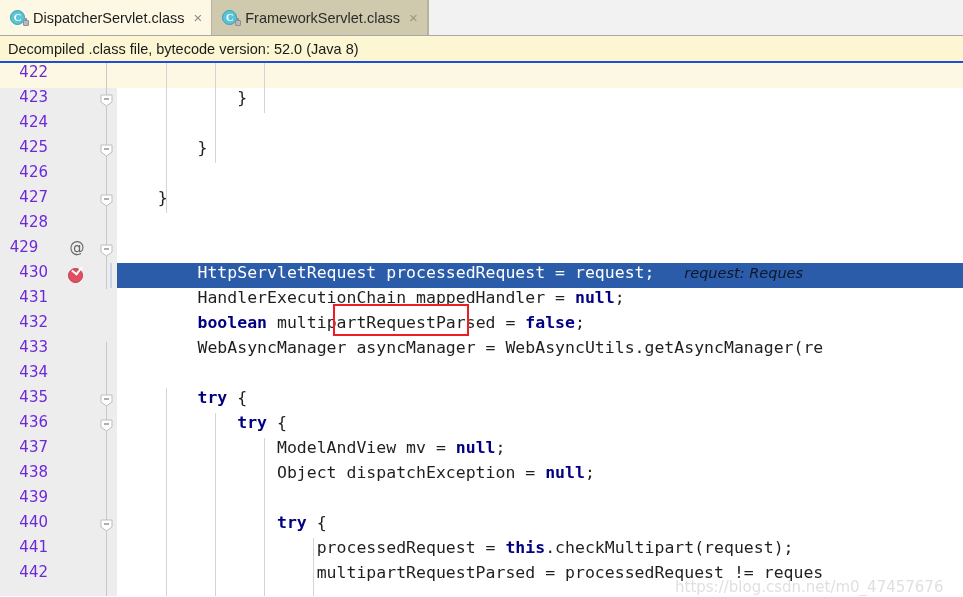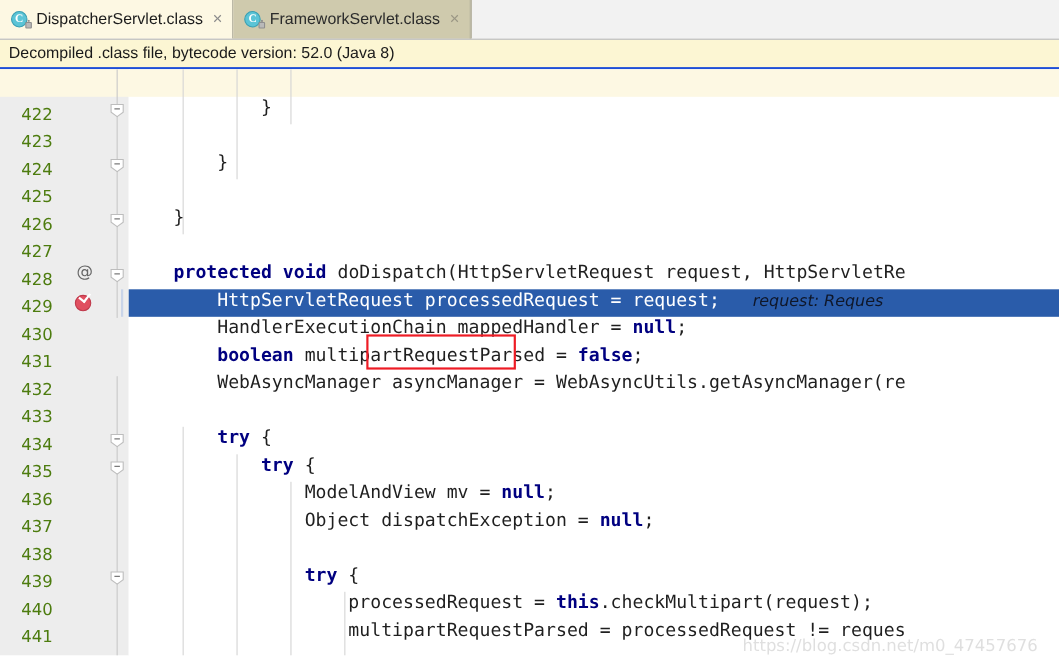--- a/index.html
+++ b/index.html
@@ -133,23 +133,22 @@
     width: 1px;
     background: #ffffff;
   }
   .lineno {
     position: absolute;
     left: 0;
     width: 48px;
     text-align: right;
     font-family: "DejaVu Sans", sans-serif;
     font-size: 15px;
-    color: #4d7c0f;
+    color: #6d28d9;
     z-index: 3;
-    margin-top: 32px;
   }
   .annot-icon {
     position: absolute;
     left: 68px;
     width: 18px;
     text-align: center;
     font-size: 15px;
     color: #666666;
     z-index: 3;
     font-family: "DejaVu Sans", sans-serif;
@@ -309,21 +308,21 @@
 
   <div class="caret-bar" style="top:200px;"></div>
 
   <div class="lineno" style="top:0px;">422</div>
   <div class="lineno" style="top:25px;">423</div>
   <div class="lineno" style="top:50px;">424</div>
   <div class="lineno" style="top:75px;">425</div>
   <div class="lineno" style="top:100px;">426</div>
   <div class="lineno" style="top:125px;">427</div>
   <div class="lineno" style="top:150px;">428</div>
-  <div class="lineno" style="top:175px;">429</div>
+  <div class="lineno" style="top:175px;text-align:center;">429</div>
   <div class="lineno" style="top:200px;">430</div>
   <div class="lineno" style="top:225px;">431</div>
   <div class="lineno" style="top:250px;">432</div>
   <div class="lineno" style="top:275px;">433</div>
   <div class="lineno" style="top:300px;">434</div>
   <div class="lineno" style="top:325px;">435</div>
   <div class="lineno" style="top:350px;">436</div>
   <div class="lineno" style="top:375px;">437</div>
   <div class="lineno" style="top:400px;">438</div>
   <div class="lineno" style="top:425px;">439</div>
@@ -387,21 +386,20 @@
   <div class="code" style="top:50px;"> </div>
 
   <div class="code" style="top:75px;">        }</div>
 
   <div class="code" style="top:100px;"> </div>
 
   <div class="code" style="top:125px;">    }</div>
 
   <div class="code" style="top:150px;"> </div>
 
-  <div class="code" style="top:175px;"><span>    </span><span class="kw">protected</span><span> </span><span class="kw">void</span><span> </span><span>doDispatch</span><span>(HttpServletRequest request, HttpServletRe</span></div>
 
   <div class="code sel-code" style="top:200px;"><span>        HttpServletRequest processedRequest = request;</span><span>   </span><span class="hint">request: Reques</span></div>
 
   <div class="code" style="top:225px;"><span>        HandlerExecutionChain mappedHandler = </span><span class="kw">null</span><span>;</span></div>
 
   <div class="code" style="top:250px;"><span>        </span><span class="kw">boolean</span><span> multipartRequestParsed = </span><span class="kw">false</span><span>;</span></div>
 
   <div class="code" style="top:275px;">        WebAsyncManager asyncManager = WebAsyncUtils.getAsyncManager(re</div>
 
   <div class="code" style="top:300px;"> </div>

